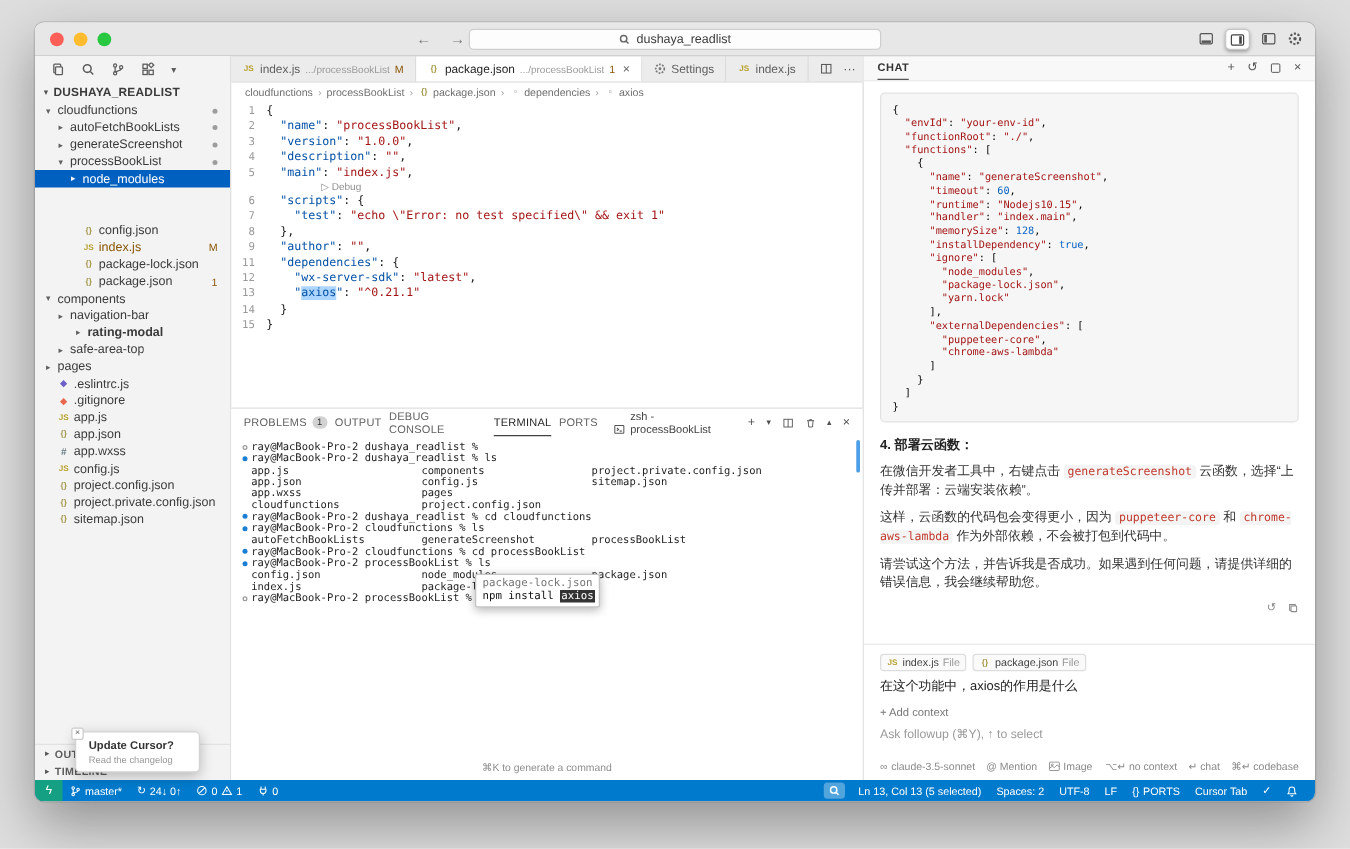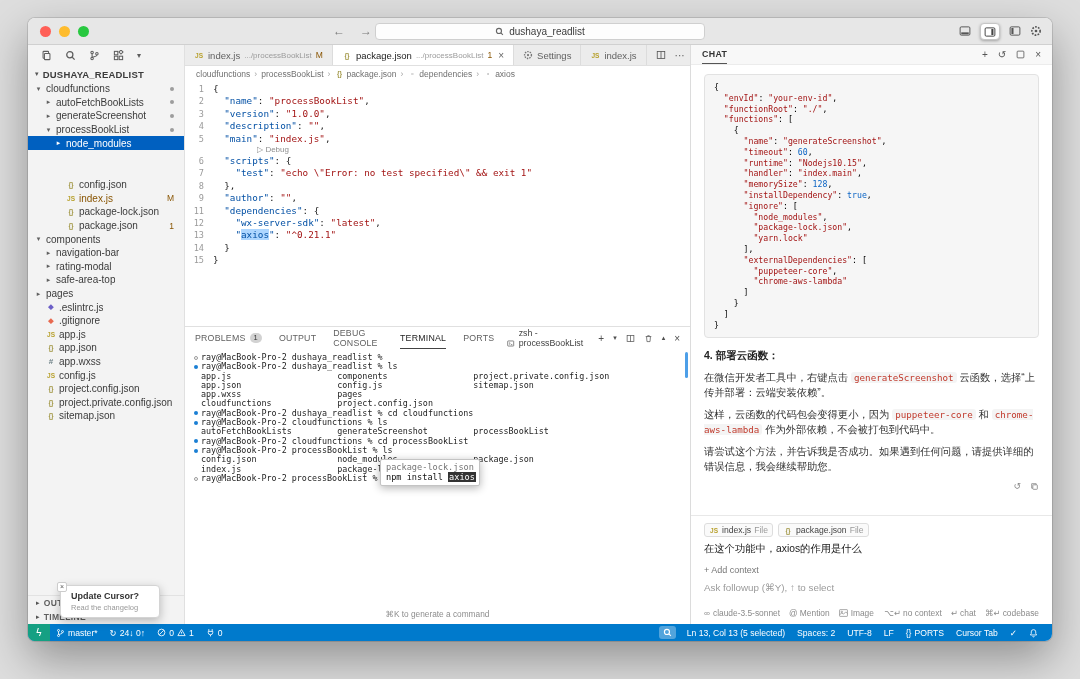--- a/index.html
+++ b/index.html
@@ -252,21 +252,21 @@
             <span class="tbadge">1</span>
           </div>
           <div class="trow" style="padding-left: 6px;">
             <span class="tw">▾</span>
             <span class="tlabel">components</span>
           </div>
           <div class="trow" style="padding-left: 16px;">
             <span class="tw">▸</span>
             <span class="tlabel">navigation-bar</span>
           </div>
-          <div class="trow" style="padding-left: 16px;">
+          <div class="trow" style="padding-left: 30px; font-weight: bold;">
             <span class="tw">▸</span>
             <span class="tlabel">rating-modal</span>
           </div>
           <div class="trow" style="padding-left: 16px;">
             <span class="tw">▸</span>
             <span class="tlabel">safe-area-top</span>
           </div>
           <div class="trow" style="padding-left: 6px;">
             <span class="tw">▸</span>
             <span class="tlabel">pages</span>
@@ -396,21 +396,21 @@
             <div class="cline"><span class="gut">11</span><span class="ctext">  <span class="tk-ky">"dependencies"</span>: {</span></div>
             <div class="cline"><span class="gut">12</span><span class="ctext">    <span class="tk-ky">"wx-server-sdk"</span>: <span class="tk-st">"latest"</span>,</span></div>
             <div class="cline"><span class="gut">13</span><span class="ctext">    <span class="tk-ky">"<span class="selword">axios</span>"</span>: <span class="tk-st">"^0.21.1"</span></span></div>
             <div class="cline"><span class="gut">14</span><span class="ctext">  }</span></div>
             <div class="cline"><span class="gut">15</span><span class="ctext">}</span></div>
           </div>
         </div>
 
       <div class="panel">
         <div class="panel-head">
-          <div id="panel-tabs" style="display:flex;align-items:stretch;gap:17px;height:100%">
+          <div id="panel-tabs" style="display:flex;align-items:stretch;gap:6px;height:100%">
               <span class="ptab">PROBLEMS<span class="pbadge">1</span></span>
               <span class="ptab">OUTPUT</span>
               <span class="ptab">DEBUG CONSOLE</span>
               <span class="ptab active">TERMINAL</span>
               <span class="ptab">PORTS</span>
             </div>
           <div class="panel-right">
             <span class="term-label">
               <svg width="9" height="9" viewBox="0 0 16 16" fill="none" stroke="#555" stroke-width="1.5">
                   <rect x="1.5" y="2.5" width="13" height="11" rx="1"></rect>

